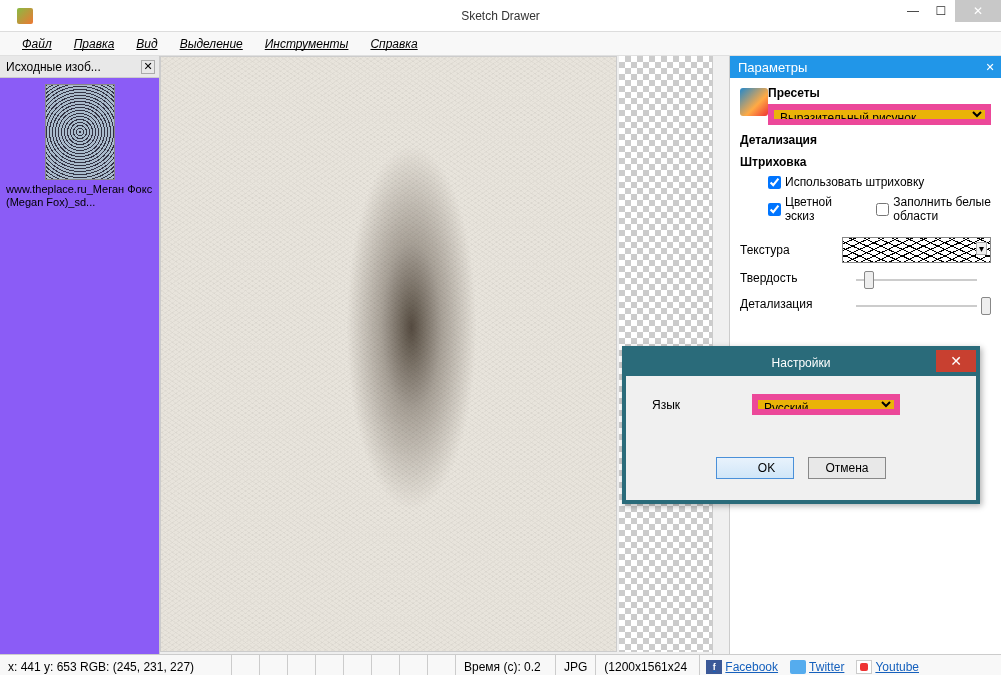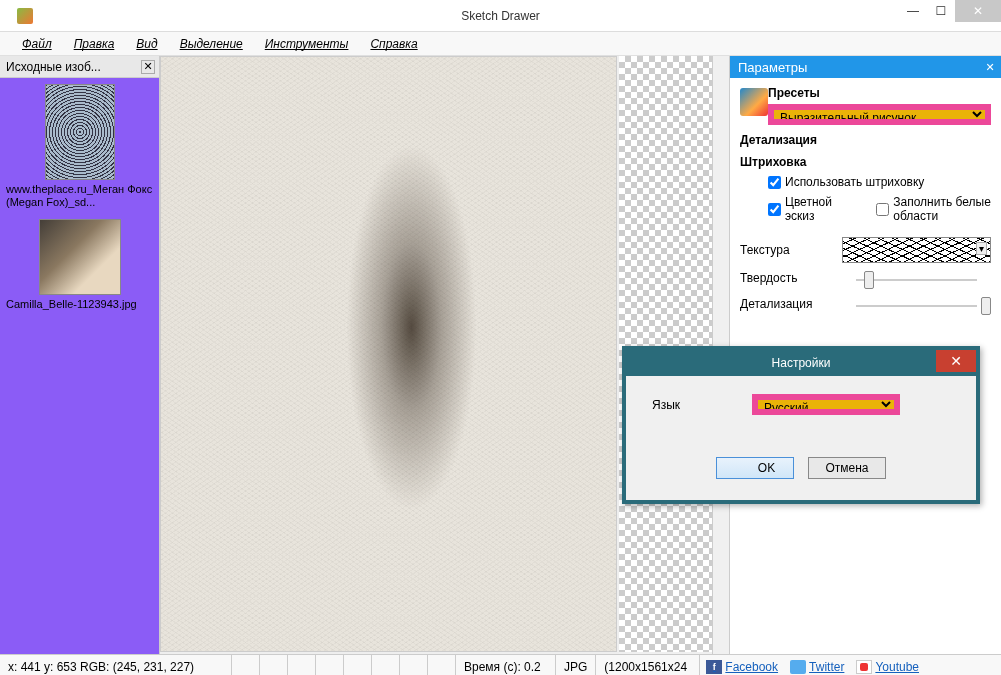--- a/index.html
+++ b/index.html
@@ -110,24 +110,20 @@
   <div class="sidebar">
     <div class="sidebar-header">
       <span>Исходные изоб...</span>
       <span class="closex">✕</span>
     </div>
     <div class="thumbs">
       <div class="thumb">
         <div class="thumb-img dotted"></div>
         <div class="thumb-label">www.theplace.ru_Меган Фокс (Megan Fox)_sd...</div>
       </div>
-      <div class="thumb">
-        <div class="thumb-img second"></div>
-        <div class="thumb-label">Camilla_Belle-1123943.jpg</div>
-      </div>
     </div>
   </div>
 
   <div class="canvas-area">
     <div class="canvas-inner">
       <div class="canvas-img">
         <div class="sketch-lines"></div>
         <div class="sketch-figure"></div>
       </div>
     </div>

